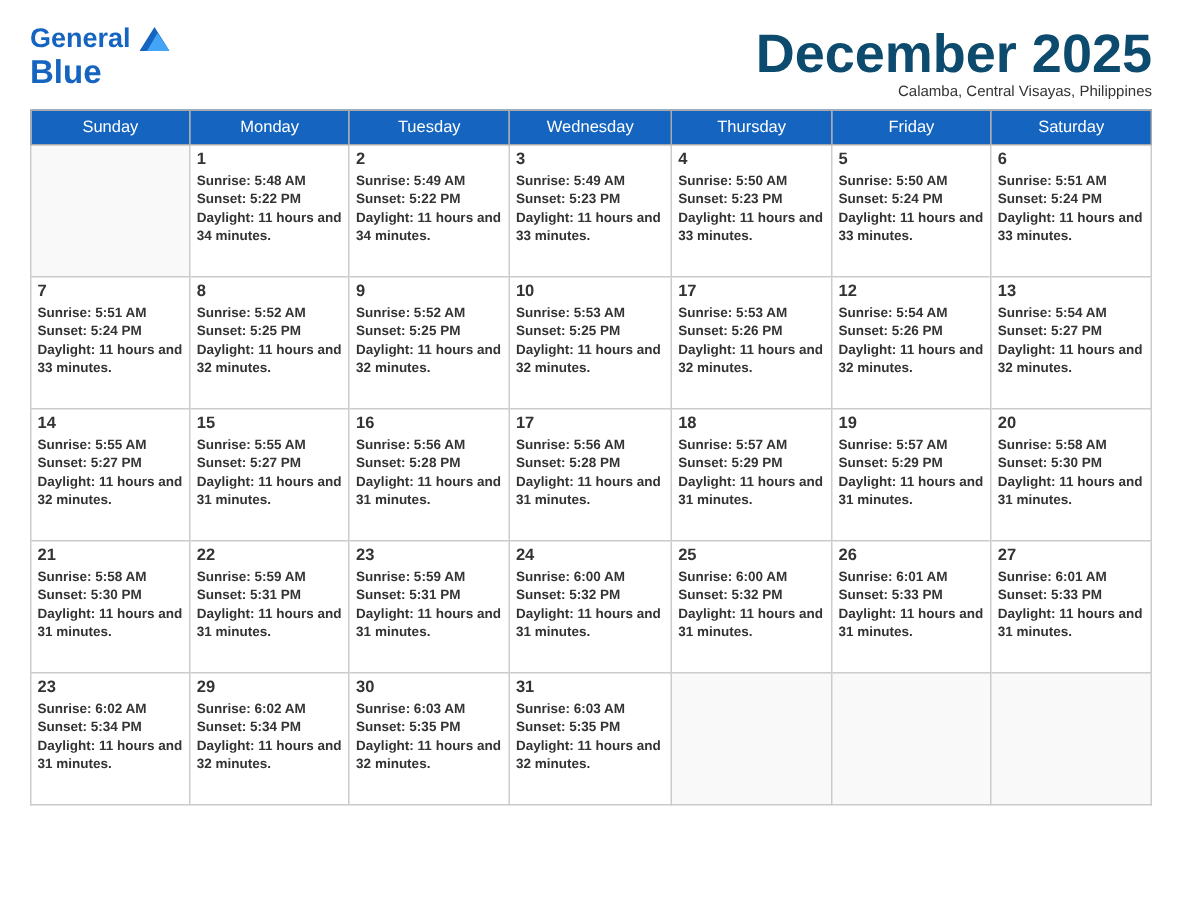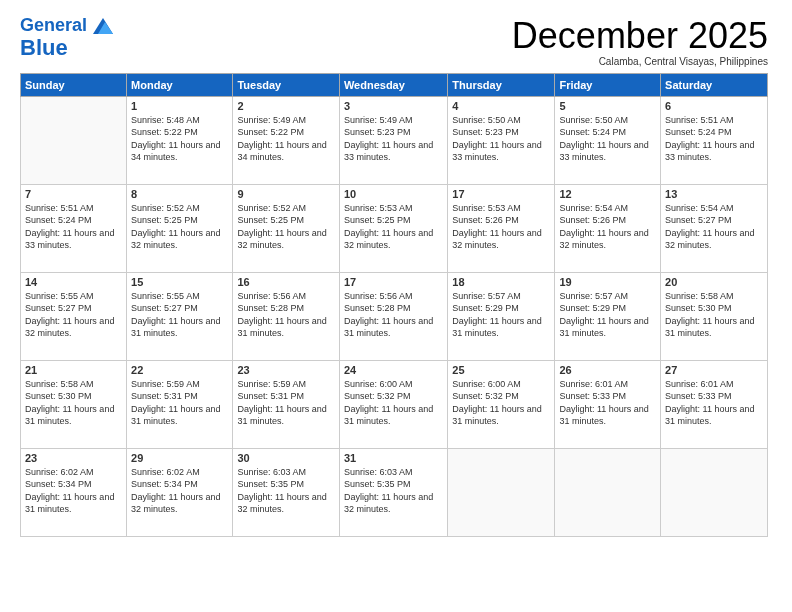--- a/index.html
+++ b/index.html
@@ -24,41 +24,41 @@
     }
     .logo {
       display: flex;
       align-items: center;
     }
     .title-area {
       text-align: right;
     }
     .month-title {
       font-size: 36px;
-      font-weight: normal;
-      color: #000000;
+      font-weight: bold;
+      color: #0c4a6e;
       line-height: 1.1;
     }
     .location {
       font-size: 10px;
       color: #333;
       margin-top: 0;
     }
     .calendar {
       width: 100%;
       border-collapse: collapse;
       font-size: 9.5px;
     }
     .calendar thead tr th {
       background-color: #1565c0;
       color: #fff;
       padding: 5px 4px;
-      text-align: left;
+      text-align: center;
       font-size: 11px;
-      font-weight: bold;
+      font-weight: normal;
       border: 1px solid #aaa;
     }
     .calendar tbody tr td {
       border: 1px solid #ccc;
       vertical-align: top;
       padding: 3px 4px;
       height: 88px;
       width: 113px;
       background: #fff;
     }
@@ -68,20 +68,21 @@
     .day-num {
       font-size: 11px;
       font-weight: bold;
       color: #333;
       margin-bottom: 2px;
     }
     .day-info {
       color: #333;
       line-height: 1.4;
       font-size: 9px;
+      font-weight: bold;
     }
   </style>
 </head>
 <body>
 
 <div class="page">
   <div class="header">
     <div class="logo">
       <div>
         <div style="display:flex;align-items:center;">

